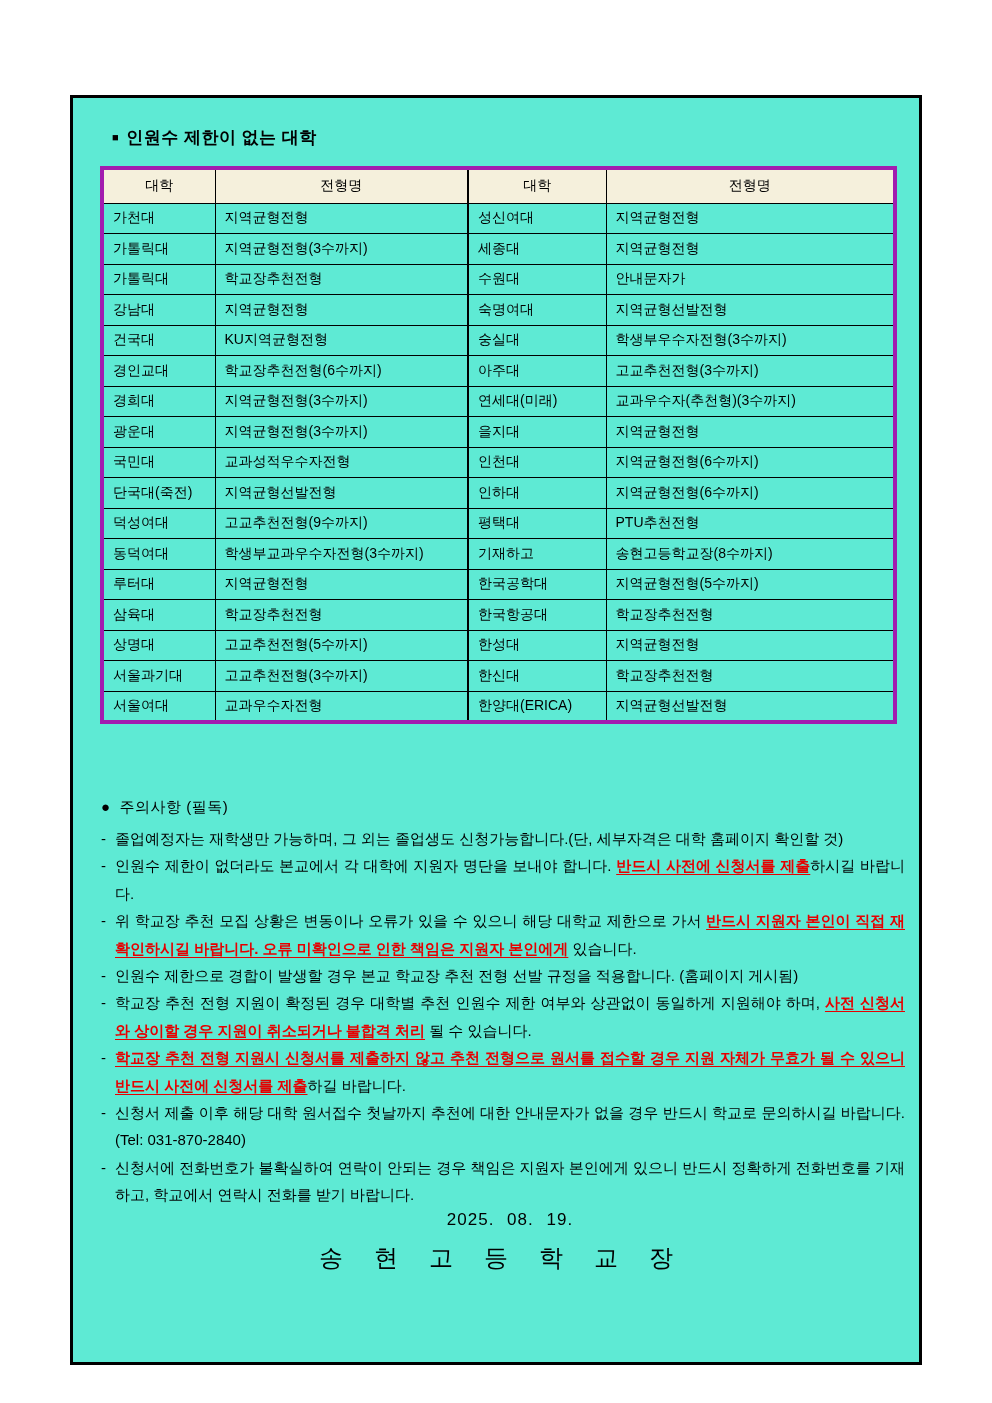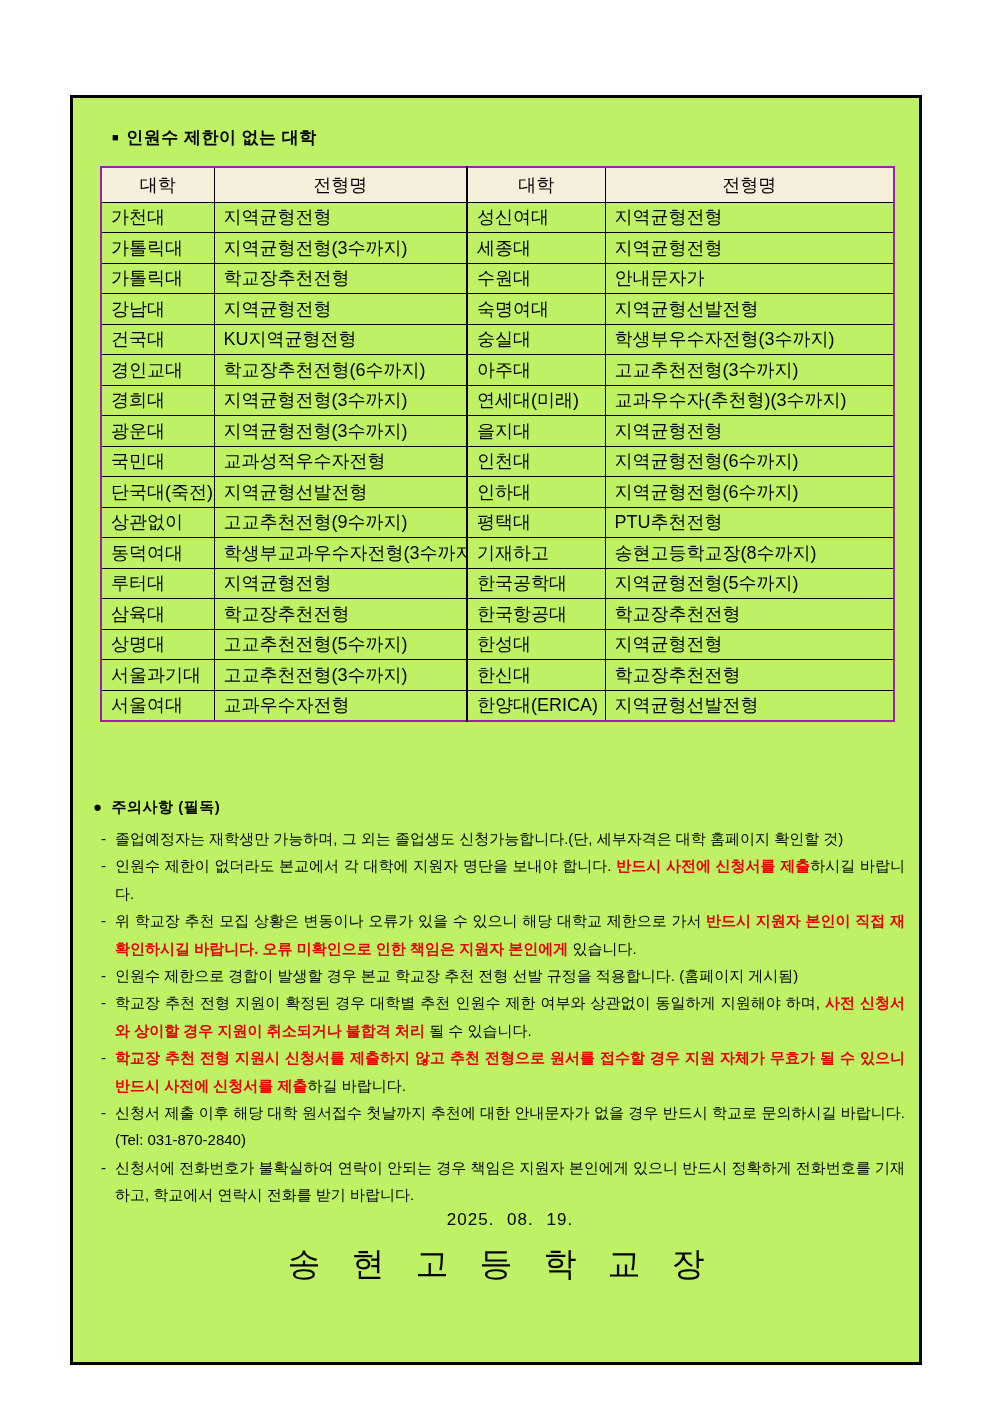--- a/index.html
+++ b/index.html
@@ -10,21 +10,21 @@
     width: 992px;
     height: 1403px;
     background: #fff;
     overflow: hidden;
   }
   .frame {
     position: absolute;
     left: 70px; top: 95px;
     width: 852px; height: 1270px;
     border: 3px solid #000;
-    background: #bef264;
+    background: #5eead4;
   }
   
   .doc-title {
     position: absolute;
     left: 39px; top: 28px;
     font-size: 17px;
     font-weight: bold;
     letter-spacing: 0.5px;
   }
   .doc-title .sq {
@@ -32,22 +32,22 @@
     font-size: 11px;
     vertical-align: 2px;
     margin-right: 7px;
   }
   
   .tbl-wrap { position: absolute; left: 27px; top: 68px; }
   table.uni {
     border-collapse: collapse;
     table-layout: fixed;
     width: 793px;
-    font-size: 18px;
-    border: 2px solid #a21caf;
+    font-size: 14px;
+    border: 4px solid #a21caf;
   }
   table.uni th, table.uni td {
     border: 1px solid #000;
     padding: 0 9px;
     overflow: hidden;
     white-space: nowrap;
   }
   table.uni th {
     height: 35px;
     text-align: center;
@@ -56,49 +56,51 @@
   table.uni td { height: 30.5px; text-align: left; }
   table.uni th:nth-child(3), table.uni td:nth-child(3) { border-left: 2px solid #000; }
   
   .notes {
     position: absolute;
     left: 20px; top: 700px;
     width: 812px;
   }
   .notes-heading {
     font-size: 15px;
-    font-weight: bold;
+    font-weight: normal;
     margin-bottom: 8px;
     letter-spacing: 0.5px;
+    margin-left: 8px;
   }
   .notes-heading .dot { font-size: 15px; margin-right: 9px; }
   .note-item { display: flex; font-size: 15px; line-height: 27.4px; }
   .note-dash { flex: none; width: 14px; margin-left: 8px; }
   .note-text { flex: 1; text-align: justify; }
   .red-em {
     color: #e60000;
     font-weight: bold;
+    text-decoration: underline;
     text-underline-offset: 3px;
   }
   
   .doc-date {
     position: absolute;
     left: 14px; top: 1112px;
     width: 100%;
     text-align: center;
     font-size: 17px;
     letter-spacing: 1px;
     word-spacing: 7px;
   }
   .signature {
     position: absolute;
     left: 0; top: 1144px;
     width: 100%;
     text-align: center;
-    font-size: 33px;
+    font-size: 24px;
     letter-spacing: 31px;
     padding-left: 31px;
     white-space: nowrap;
   }
 </style>
 </head>
 <body>
 
 <div class="page">
   <div class="frame">
@@ -178,21 +180,21 @@
               <td>인천대</td>
               <td>지역균형전형(6수까지)</td>
             </tr>
             <tr>
               <td>단국대(죽전)</td>
               <td>지역균형선발전형</td>
               <td>인하대</td>
               <td>지역균형전형(6수까지)</td>
             </tr>
             <tr>
-              <td>상관없이</td>
+              <td>덕성여대</td>
               <td>고교추천전형(9수까지)</td>
               <td>평택대</td>
               <td>PTU추천전형</td>
             </tr>
             <tr>
               <td>동덕여대</td>
               <td>학생부교과우수자전형(3수까지)</td>
               <td>기재하고</td>
               <td>송현고등학교장(8수까지)</td>
             </tr>

